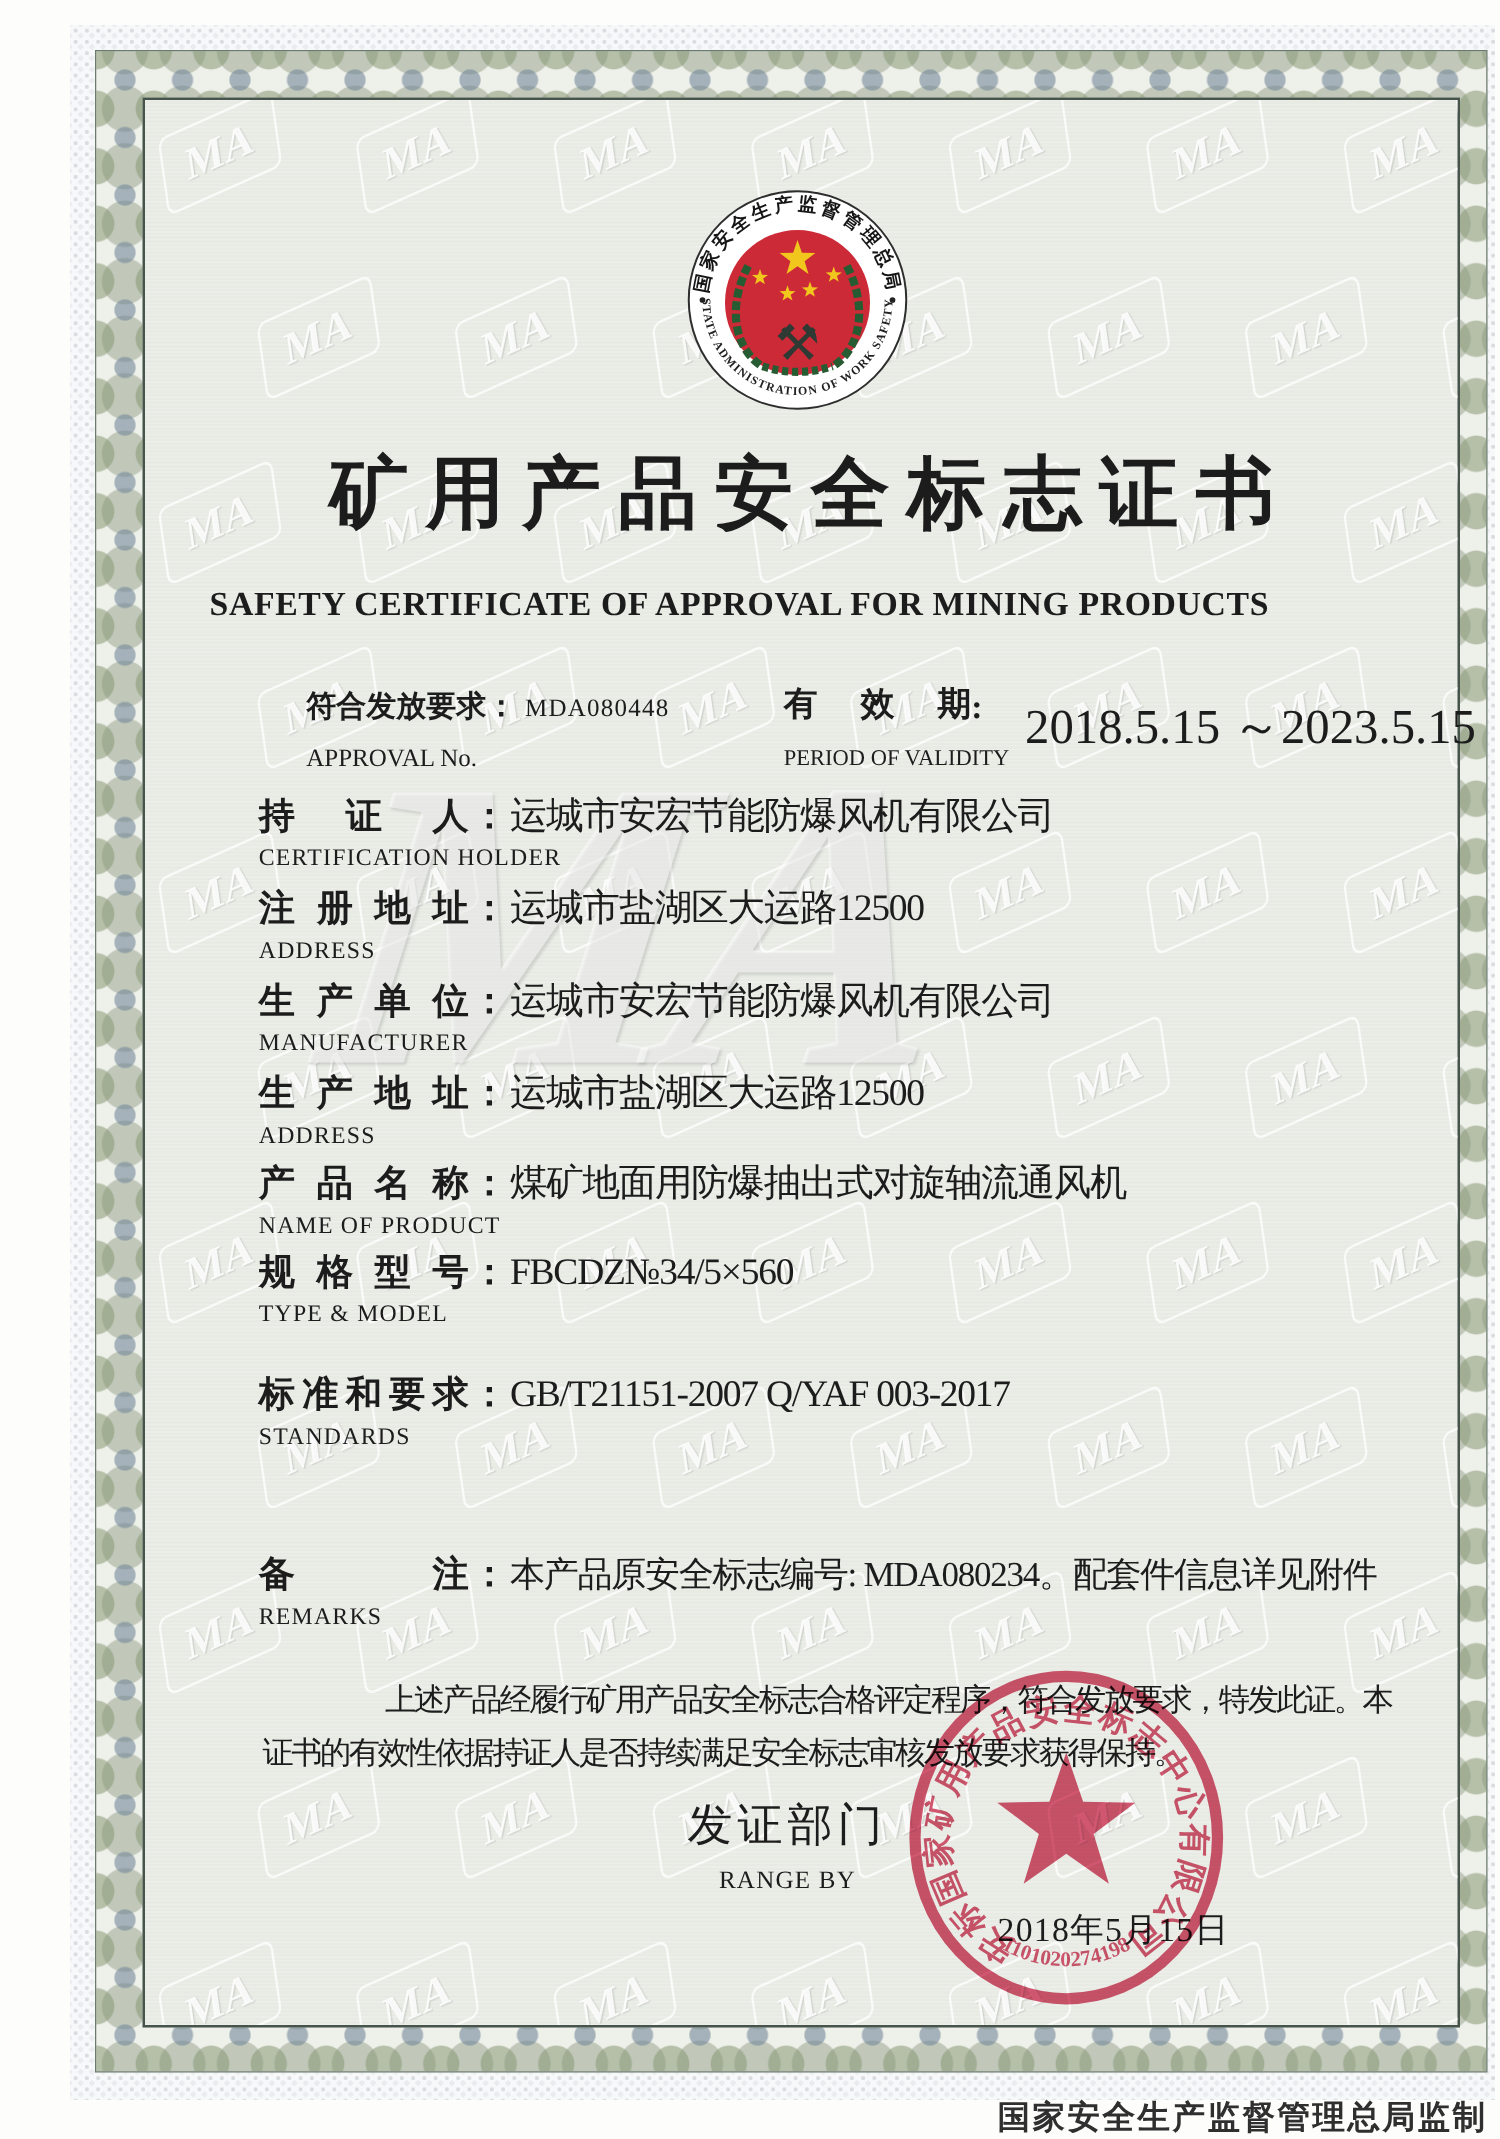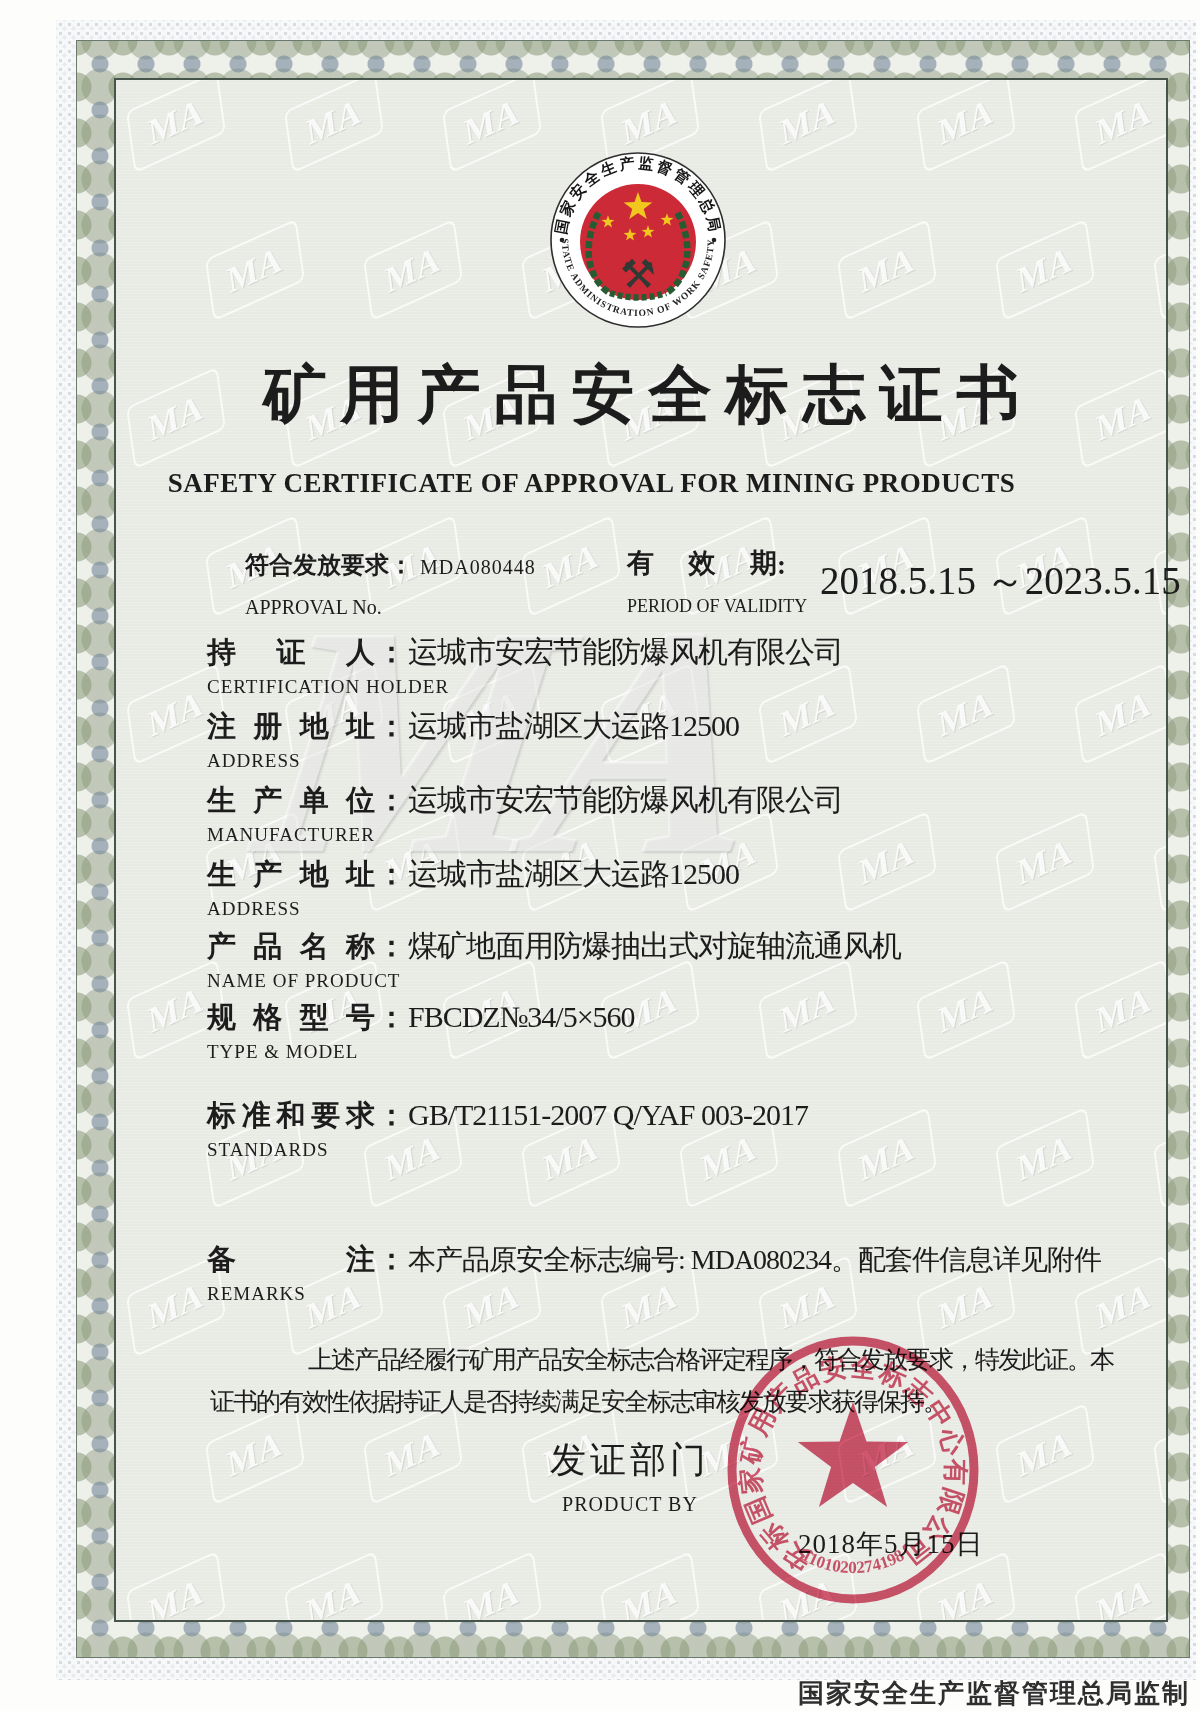--- a/index.html
+++ b/index.html
@@ -244,21 +244,21 @@
   <div class="row" style="top:1240px">
     <span class="lab">备注</span><span class="cl">：</span><span class="val" style="font-size:28px">本产品原安全标志编号: MDA080234。配套件信息详见附件</span>
     <div class="sub">REMARKS</div>
   </div>
 
   <div class="abs stm1">上述产品经履行矿用产品安全标志合格评定程序，符合发放要求，特发此证。本</div>
   <div class="abs stm2">证书的有效性依据持证人是否持续满足安全标志审核发放要求获得保持。</div>
 
   <div class="abs issuer">
     <div class="issuer-cn">发证部门</div>
-    <div class="issuer-en">PRODUCT BY</div>
+    <div class="issuer-en">RANGE BY</div>
   </div>
   <div class="abs issue-date">2018年5月15日</div>
 
   <svg class="abs stamp-svg" width="280" height="300" viewBox="0 0 280 300">
     <defs>
       <path id="ringpath" d="M 100.3 235.2 A 94 94 0 1 1 179.7 235.2"></path>
       <path id="serialpath" d="M 80.9 234.4 A 103 103 0 0 0 199.1 234.4"></path>
     </defs>
     <ellipse cx="140" cy="150" rx="121" ry="129" fill="none" stroke="#d34a66" stroke-width="9"></ellipse>
     <text font-size="26" font-weight="700" fill="#d34a66">

